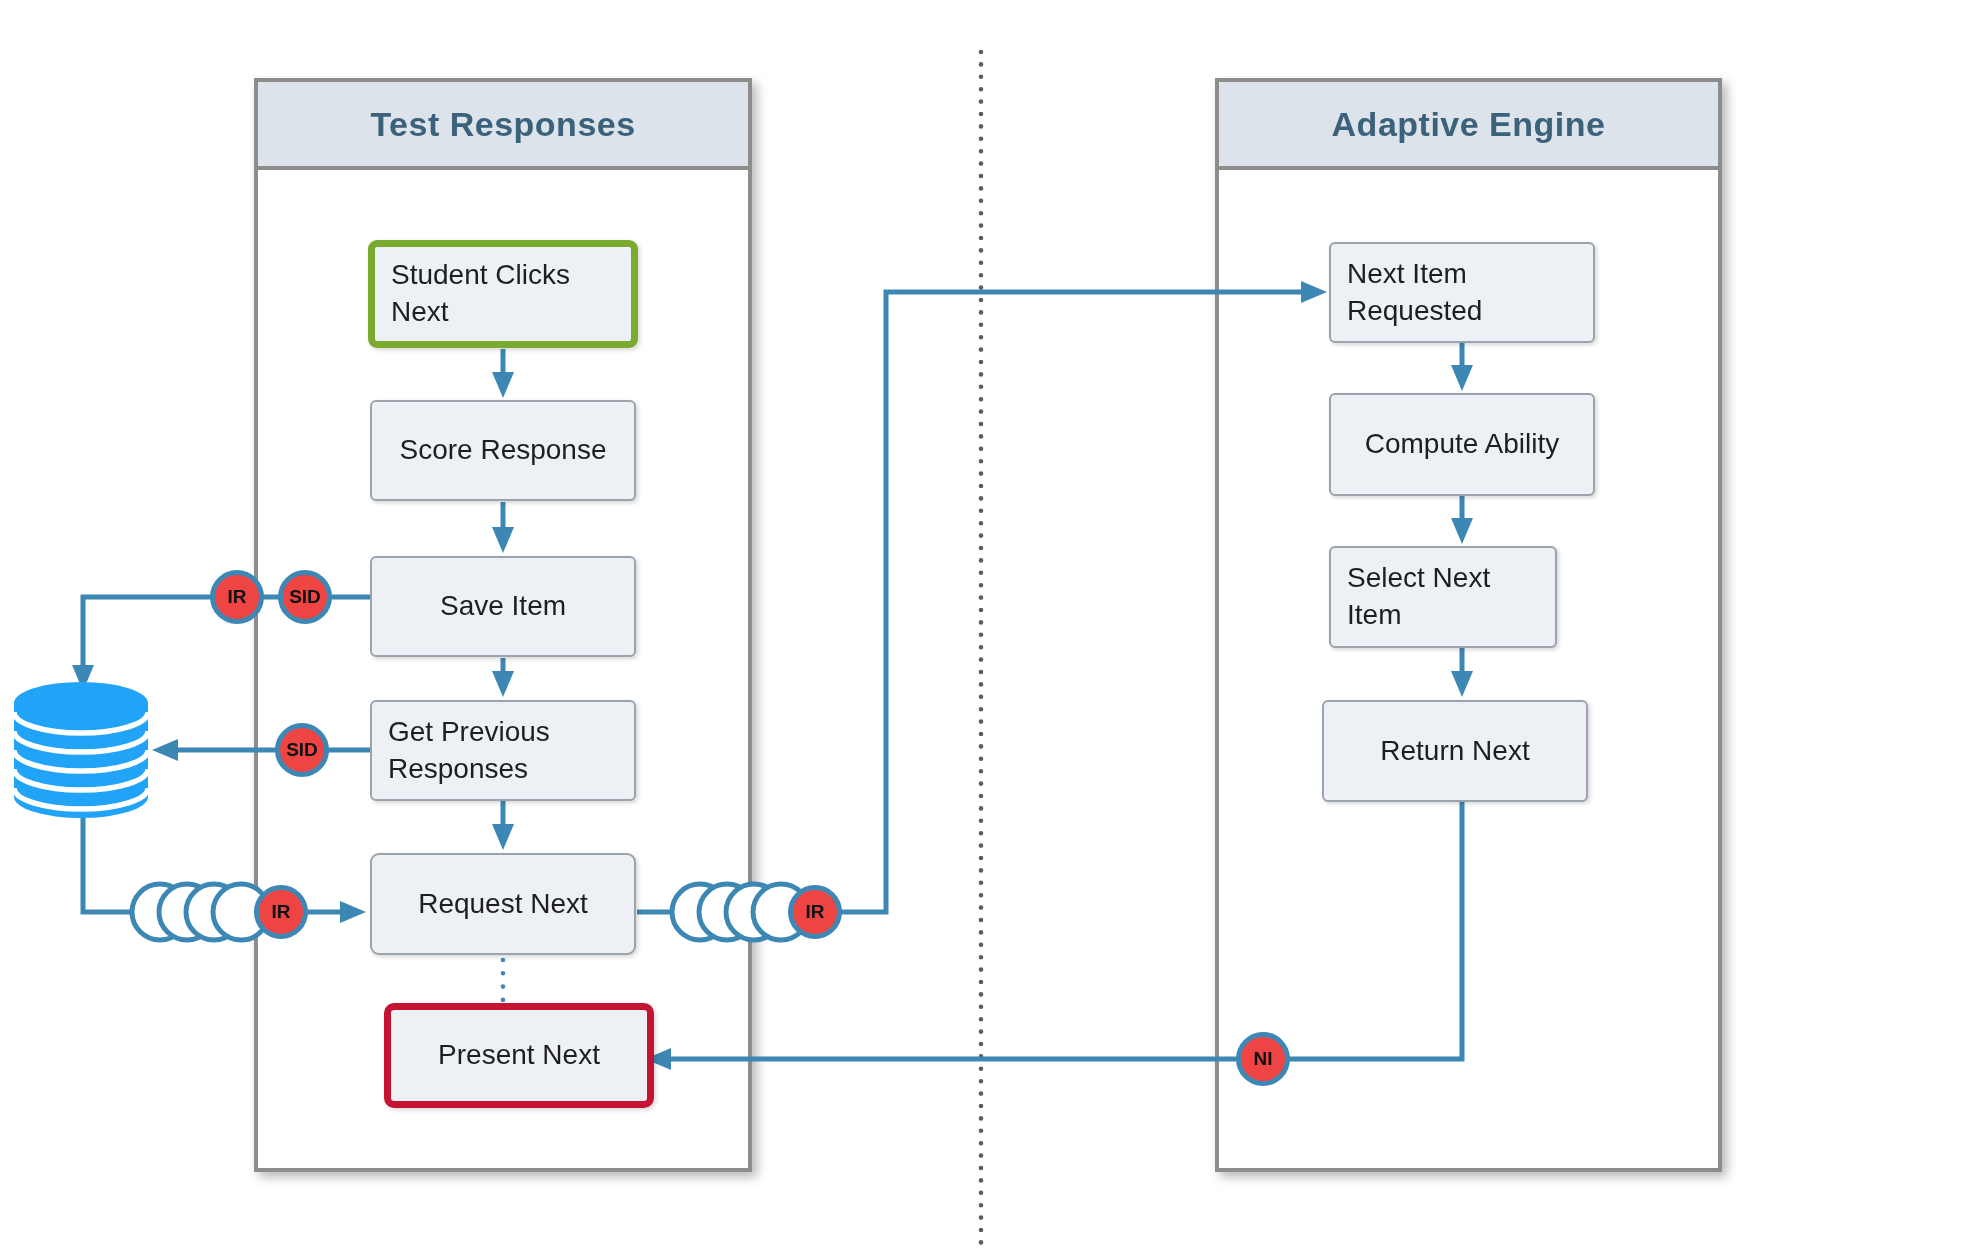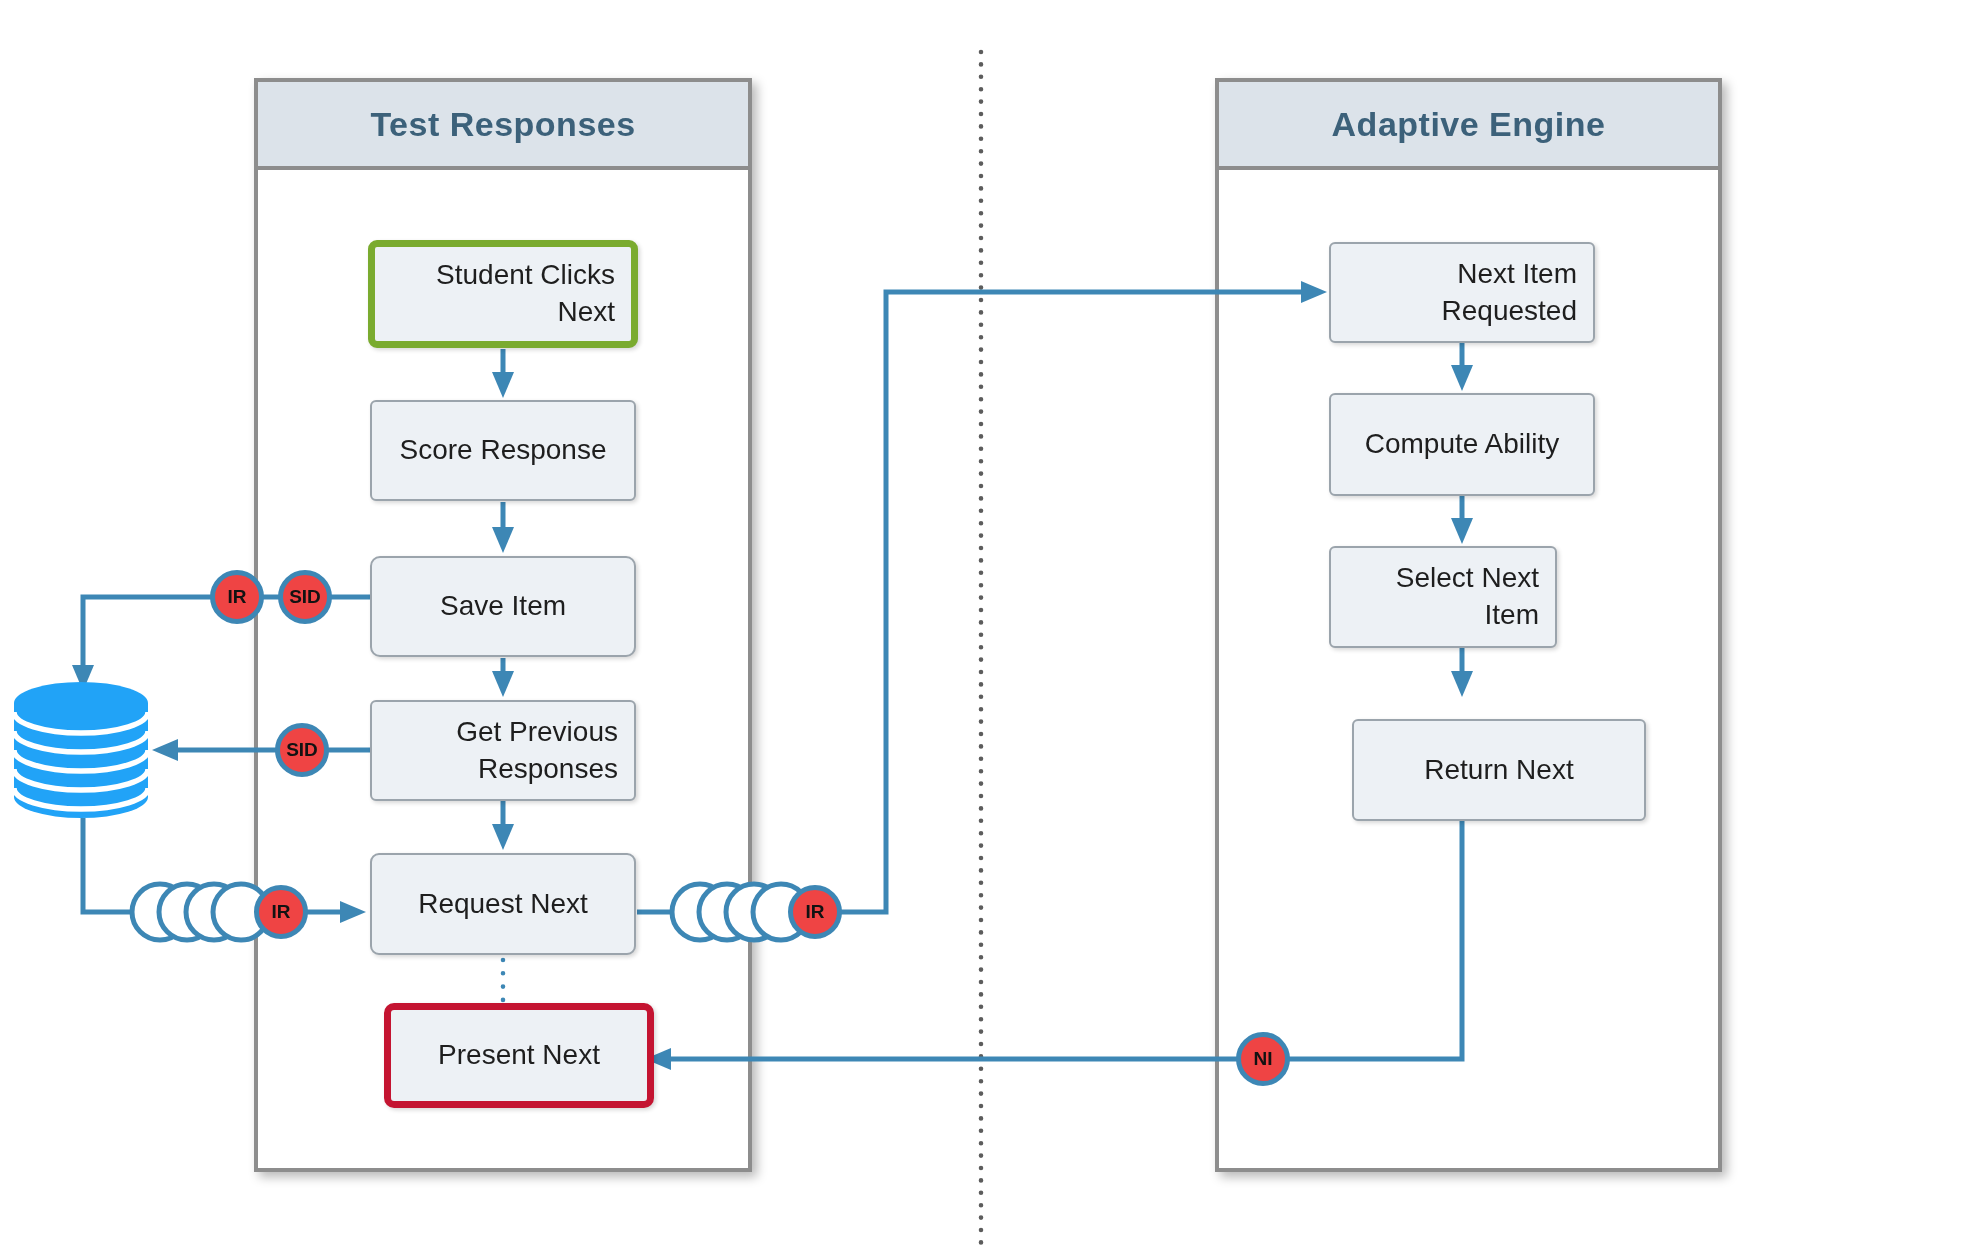--- a/index.html
+++ b/index.html
@@ -25,21 +25,21 @@
   
   svg.connectors { position:absolute; left:0; top:0; z-index:2; }
   .flow-line { stroke:#3d87b5; stroke-width:5; fill:none; }
   .flow-head { fill:#3d87b5; stroke:none; }
   .plain-circle { fill:#ffffff; stroke:#3d87b5; stroke-width:5; }
   
   .node {
     position:absolute; box-sizing:border-box; z-index:3;
     background:#edf1f5; border:2px solid #9ba4ac; border-radius:6px;
     display:flex; align-items:center; justify-content:center;
-    text-align:right; padding:12px 16px;
+    text-align:left; padding:12px 16px;
     font-size:28px; line-height:1.32; color:#1e1e1e;
     box-shadow:2px 2px 4px rgba(0,0,0,.16);
   }
   .node.start { border:7px solid #7aab2f; border-radius:9px; }
   .node.end   { border:7px solid #c41431; border-radius:10px;margin-left:16px; }
   
   .badge {
     position:absolute; box-sizing:border-box; z-index:4;
     width:54px; height:54px; border-radius:50%;
     background:#ef4444; border:5px solid #3d87b5;
@@ -155,21 +155,21 @@
       <path d="M14,788 A67,21 0 0 0 148,788" stroke="#ffffff" stroke-width="5.5" fill="none"></path>
     </g>
   </svg>
 
   <div class="node start" style="left:368px; top:240px; width:270px; height:108px;">
     <span>Student Clicks Next</span>
   </div>
   <div class="node" style="left:370px; top:400px; width:266px; height:101px;">
     <span>Score Response</span>
   </div>
-  <div class="node" style="left:370px; top:556px; width:266px; height:101px;border-radius:10px;">
+  <div class="node" style="left:370px; top:556px; width:266px; height:101px;">
     <span>Save Item</span>
   </div>
   <div class="node" style="left:370px; top:700px; width:266px; height:101px;">
     <span>Get Previous Responses</span>
   </div>
   <div class="node" style="left:370px; top:853px; width:266px; height:102px;border-radius:9px;">
     <span>Request Next</span>
   </div>
   <div class="node end" style="left:368px; top:1003px; width:270px; height:105px;">
     <span>Present Next</span>
@@ -177,21 +177,21 @@
 
   <div class="node" style="left:1329px; top:242px; width:266px; height:101px;">
     <span>Next Item Requested</span>
   </div>
   <div class="node" style="left:1329px; top:393px; width:266px; height:103px;">
     <span>Compute Ability</span>
   </div>
   <div class="node" style="left:1329px; top:546px; width:228px; height:102px;">
     <span>Select Next Item</span>
   </div>
-  <div class="node" style="left:1352px; top:700px; width:294px; height:102px;margin-top:19px;">
+  <div class="node" style="left:1322px; top:700px; width:266px; height:102px;">
     <span>Return Next</span>
   </div>
 
   <div class="badge" style="left:210px; top:570px;">
     <span>IR</span>
   </div>
   <div class="badge" style="left:278px; top:570px;">
     <span>SID</span>
   </div>
   <div class="badge" style="left:275px; top:723px;">

